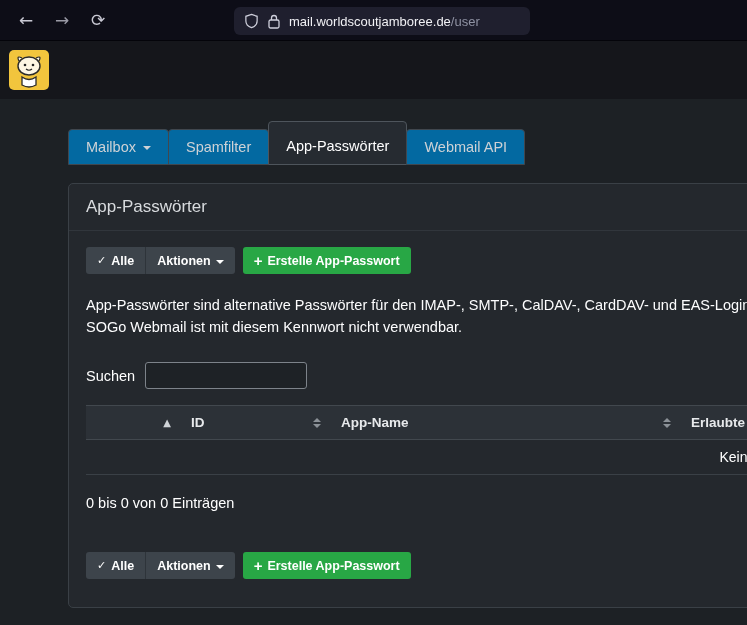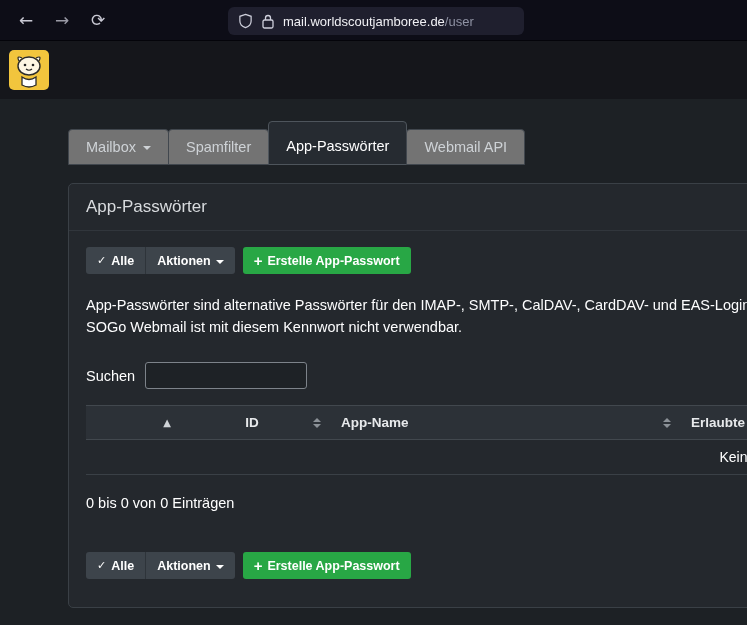--- a/index.html
+++ b/index.html
@@ -19,39 +19,39 @@
   }
   .nav-buttons { display:flex; gap:8px; padding-left:12px; }
   .nav-btn {
     width:28px; height:28px; background:transparent; border:none;
     color:#c9c9d4; font-size:17px; line-height:28px; text-align:center;
     border-radius:4px; cursor:pointer; padding:0;
     font-family:"DejaVu Sans", sans-serif;
   }
   .nav-btn.dim { color:#9a9aa6; }
   .urlbar {
-    position:absolute; left:228px; top:7px; width:296px; height:28px;
+    position:absolute; left:234px; top:7px; width:296px; height:28px;
     background:#1f1f2e; border-radius:6px;
     display:flex; align-items:center; padding:8px 10px; gap:9px;
   }
   .urlbar svg { display:block; }
   .url-text { font-size:13px; color:#f1f1f5; white-space:nowrap; }
   .url-path { color:#8f92a3; }
 
   
   .site-header { height:58px; background:#15161b; display:flex; align-items:center; padding-left:9px; }
   .logo { width:40px; height:40px; cursor:pointer; }
 
   
   .content { width:1620px; padding-left:68px; }
 
   
   .tabs { display:flex; align-items:flex-end; list-style:none; margin:22px 0 0 0; padding:0; }
   .tab {
-    background:#737373; border:1px solid #41474e; color:#ced2d6;
+    background:#0369a1; border:1px solid #41474e; color:#ced2d6;
     font-size:14.5px; padding:9px 17px; margin-right:-1px;
     border-radius:4px 4px 0 0; cursor:pointer; white-space:nowrap;
     display:flex; align-items:center; gap:7px;
   }
   .tab.active {
     background:#262b31; border-color:#4e555c; color:#ffffff;
     padding-top:16px; padding-bottom:10px;
   }
   .caret {
     width:0; height:0; display:inline-block;
@@ -93,21 +93,21 @@
 
   
   table.dt { margin-top:16px; width:100%; border-collapse:collapse; table-layout:fixed; }
   table.dt thead th {
     background:#2c3137; border-top:1px solid #42484e; border-bottom:1px solid #42484e;
     height:34px; font-size:13.5px; color:#e7e9eb; font-weight:bold; padding:0 10px;
     text-align:left; cursor:pointer;
   }
   .th-flex { display:flex; align-items:center; width:100%; }
   .th-label { white-space:nowrap; overflow:hidden; }
-  .th-label.centered { flex:1; text-align:center; }
+  .th-label.centered { flex:1; text-align:left; }
   .sort-active { margin-left:auto; color:#cfd3d7; font-size:10px; font-family:"DejaVu Sans", sans-serif; }
   .sorters { display:inline-flex; flex-direction:column; gap:2px; margin-left:auto; }
   .sorters i { display:block; width:0; height:0; border-left:4px solid transparent; border-right:4px solid transparent; }
   .sorters .s-up   { border-bottom:4px solid #8b9197; }
   .sorters .s-down { border-top:4px solid #8b9197; }
   table.dt tbody td {
     height:35px; border-bottom:1px solid #3a4046; text-align:center;
     font-size:14px; color:#ffffff;
   }
 

